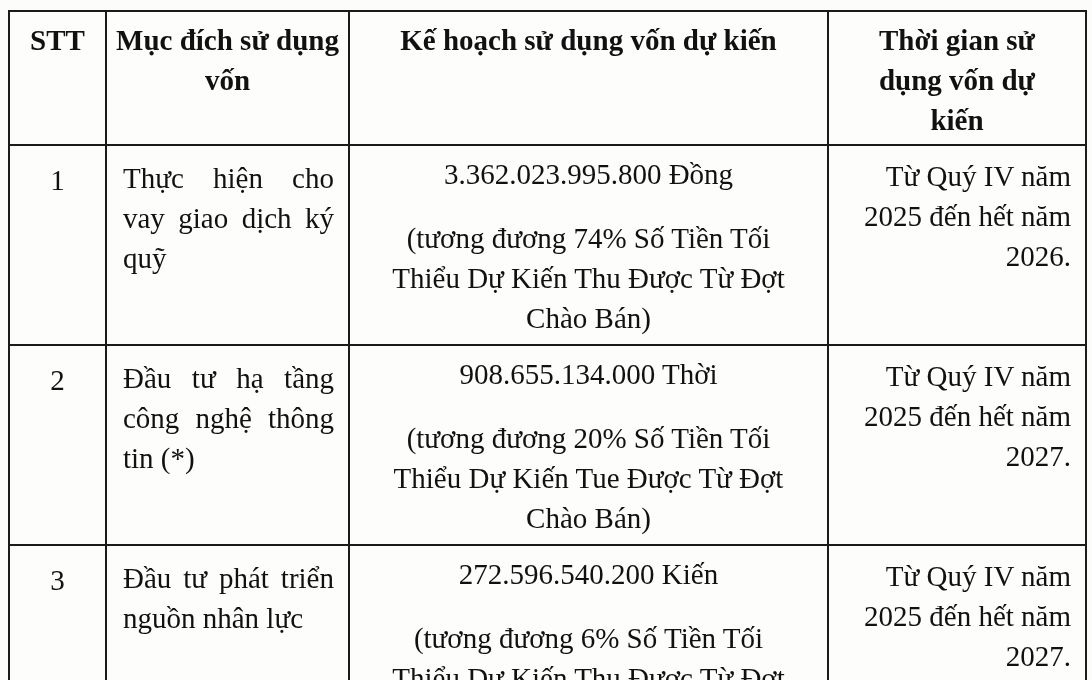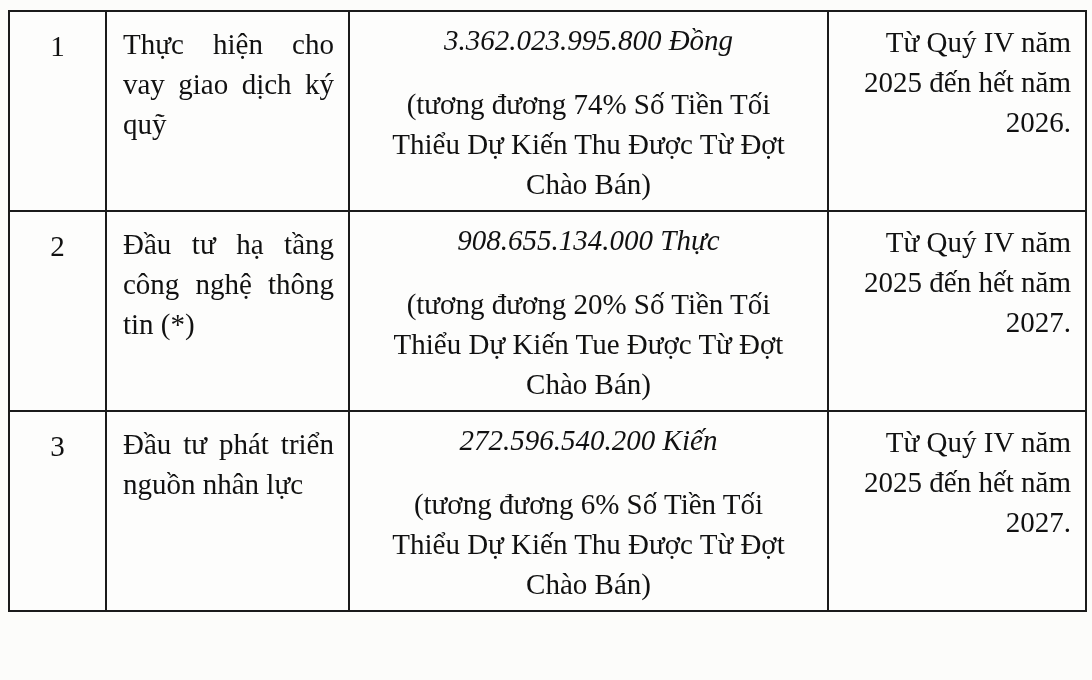--- a/index.html
+++ b/index.html
@@ -51,21 +51,20 @@
   td.purpose-cell {
     text-align: justify;
     padding: 12px 14px 6px 16px;
   }
   td.plan-cell {
     text-align: center;
     padding: 8px 20px 6px 20px;
   }
   td.plan-cell .amount {
     display: block;
-    font-style: italic;
   }
   td.plan-cell .note {
     display: block;
     margin: 24px auto 0 auto;
     max-width: 405px;
   }
   td.period-cell {
     text-align: right;
     padding: 10px 14px 6px 14px;
   }
@@ -83,38 +82,52 @@
 
 <div class="page">
   <table class="capital-table">
     <colgroup>
       <col style="width:97px">
       <col style="width:243px">
       <col style="width:479px">
       <col style="width:258px">
     </colgroup>
     <tbody>
+      <tr class="header-row">
+        <th class="hdr">
+          <span class="hdr-inner">STT</span>
+        </th>
+        <th class="hdr">
+          <span class="hdr-inner">Mục đích sử dụng vốn</span>
+        </th>
+        <th class="hdr">
+          <span class="hdr-inner">Kế hoạch sử dụng vốn dự kiến</span>
+        </th>
+        <th class="hdr">
+          <span class="hdr-inner narrow">Thời gian sử dụng vốn dự kiến</span>
+        </th>
+      </tr>
 
       <tr class="data-row-1">
         <td class="stt-cell">1</td>
         <td class="purpose-cell">Thực hiện cho vay giao dịch ký quỹ</td>
         <td class="plan-cell">
           <span class="amount">3.362.023.995.800 Đồng</span>
           <span class="note">(tương đương 74% Số Tiền Tối Thiểu Dự Kiến Thu Được Từ Đợt Chào Bán)</span>
         </td>
         <td class="period-cell">
           <span class="period-inner">Từ Quý IV năm 2025 đến hết năm 2026.</span>
         </td>
       </tr>
 
       <tr class="data-row-2">
         <td class="stt-cell">2</td>
         <td class="purpose-cell">Đầu tư hạ tầng công nghệ thông tin (*)</td>
         <td class="plan-cell">
-          <span class="amount">908.655.134.000 Thực</span>
+          <span class="amount">908.655.134.000 Thời</span>
           <span class="note">(tương đương 20% Số Tiền Tối Thiểu Dự Kiến Tue Được Từ Đợt Chào Bán)</span>
         </td>
         <td class="period-cell">
           <span class="period-inner">Từ Quý IV năm 2025 đến hết năm 2027.</span>
         </td>
       </tr>
 
       <tr class="data-row-3">
         <td class="stt-cell">3</td>
         <td class="purpose-cell">Đầu tư phát triển nguồn nhân lực</td>

